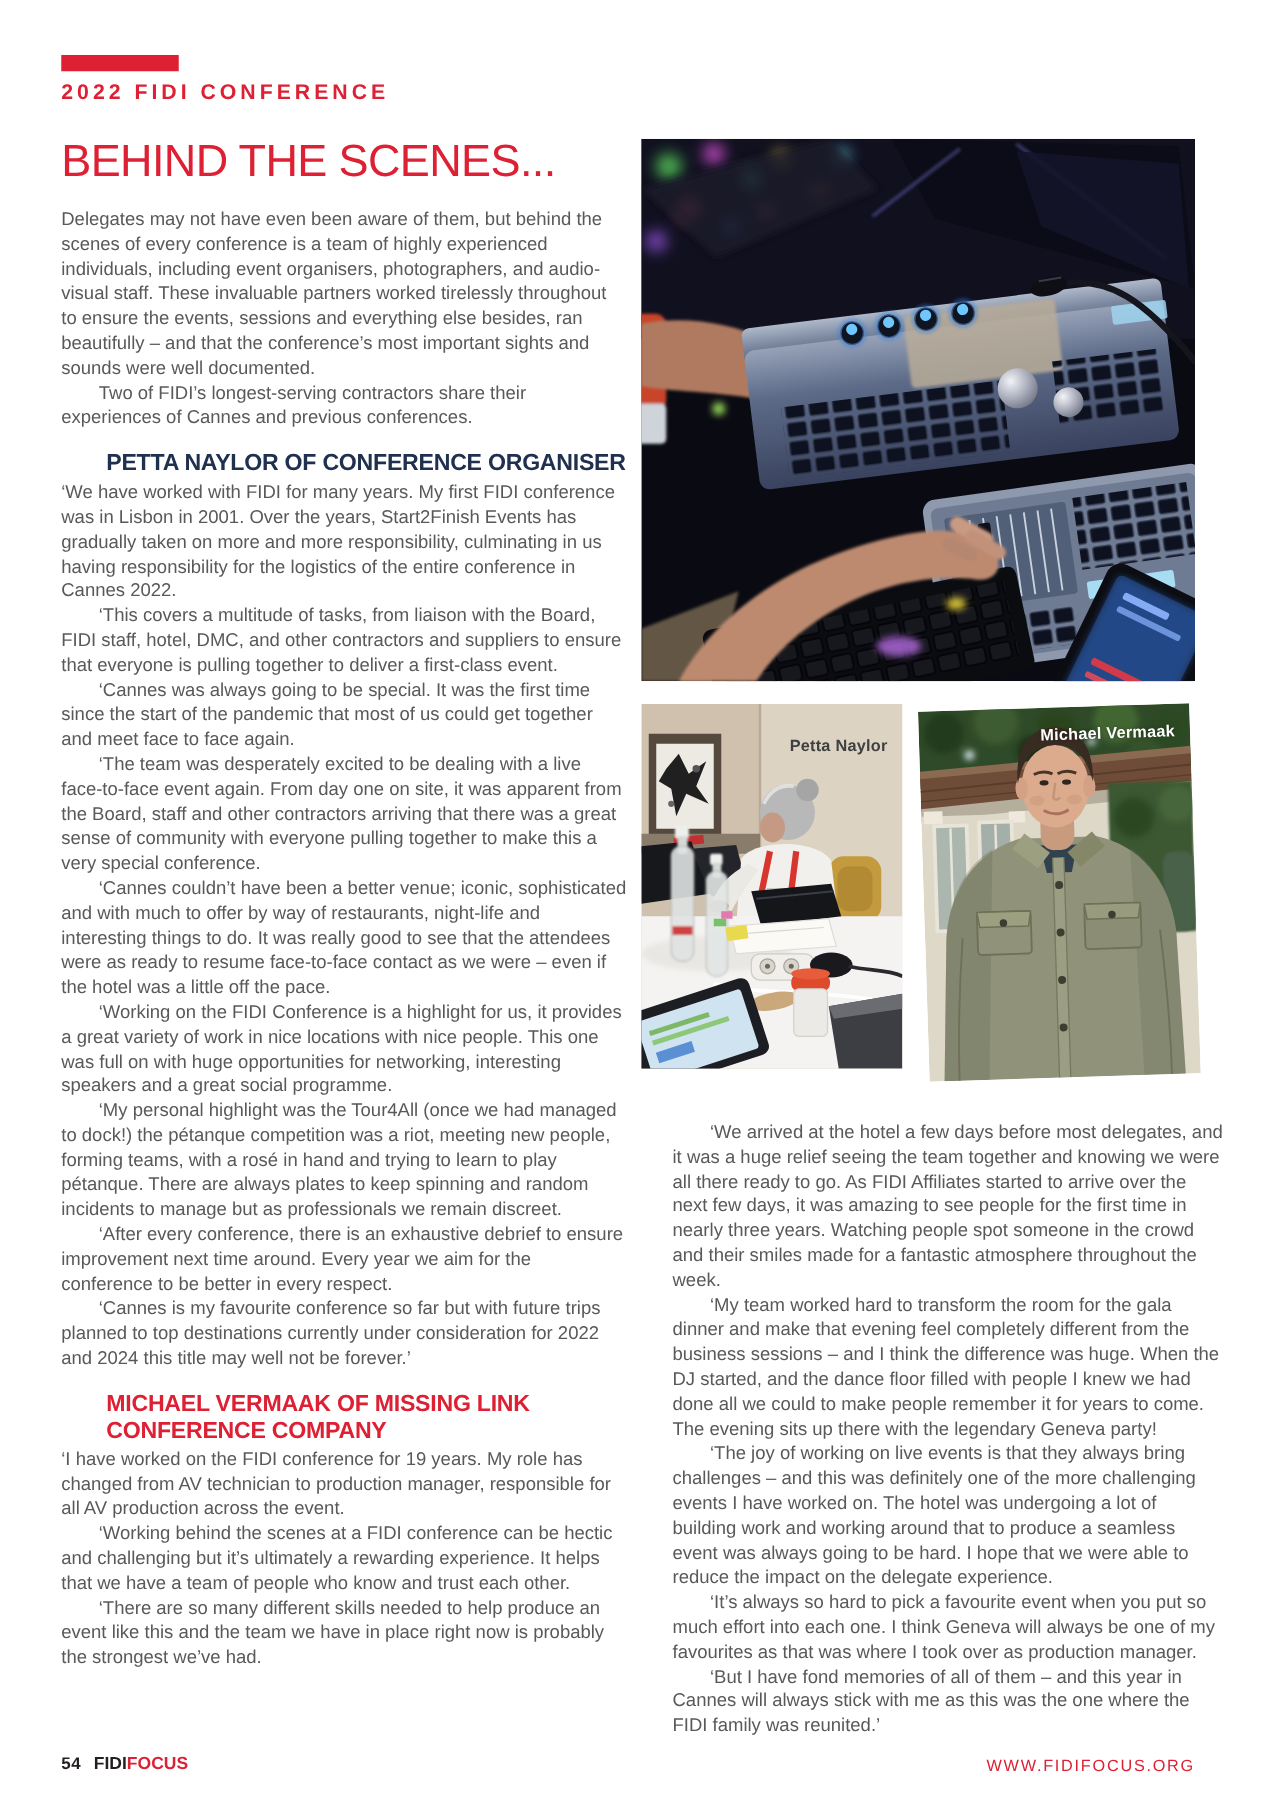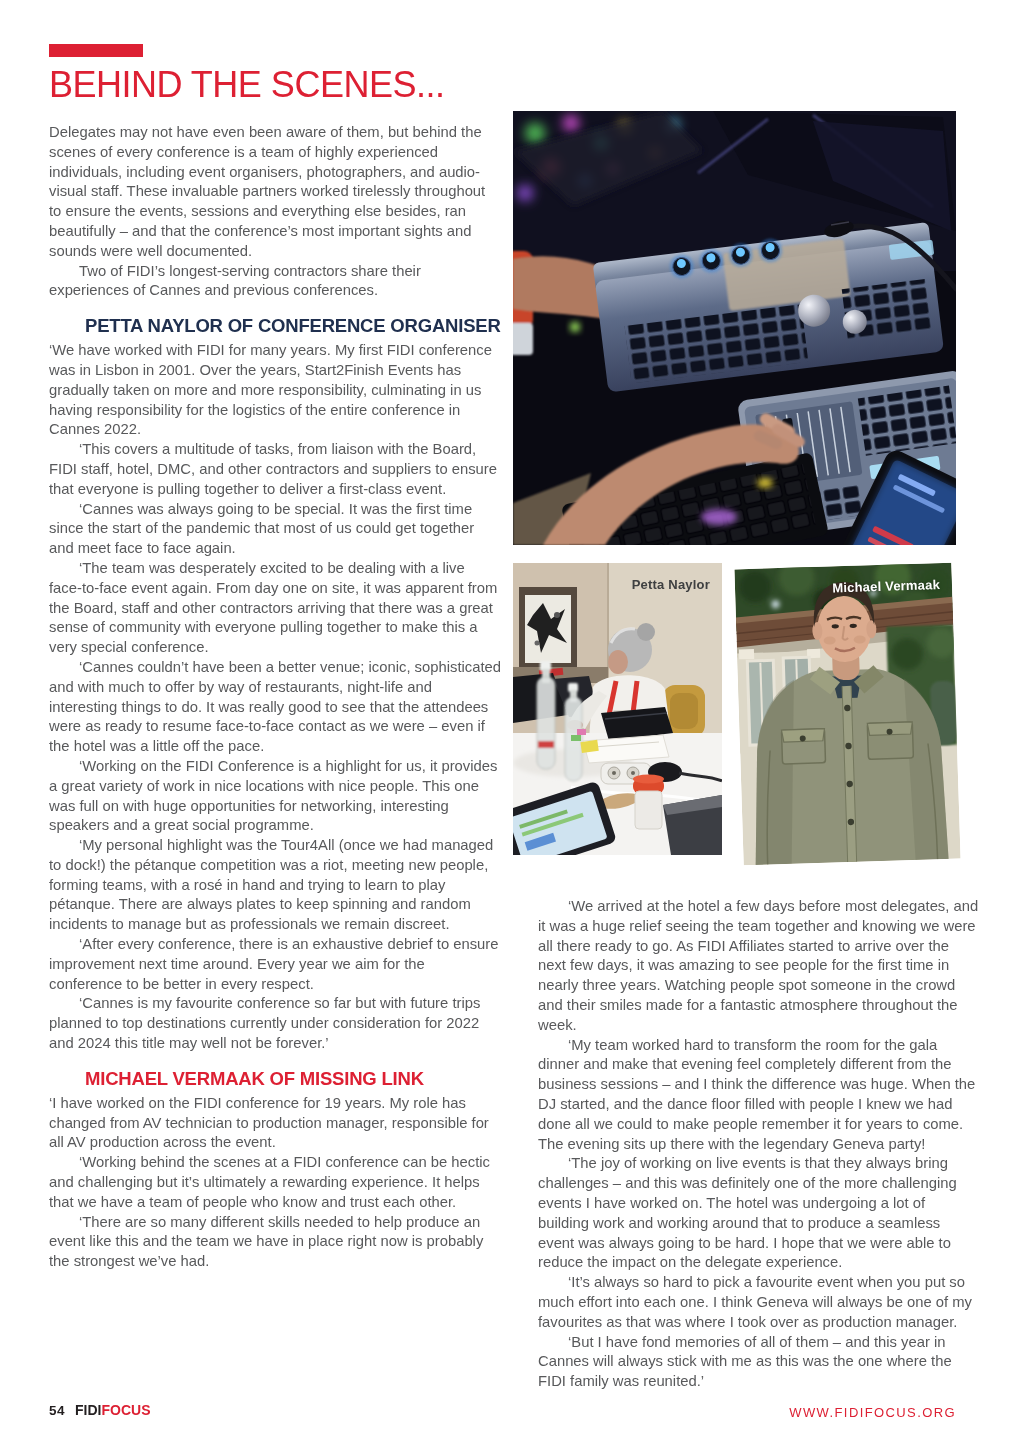--- a/index.html
+++ b/index.html
@@ -26,36 +26,37 @@
   .sec-head.navy{color:var(--navy);}
   .sec-head.red{color:var(--red);}
 
   
   .photo{position:absolute;overflow:hidden;}
   .photo svg{display:block;}
   #photo-console{left:513px;top:111px;width:443px;height:434px;}
   #photo-petta{left:513px;top:563px;width:209px;height:292px;}
   #photo-michael{left:739px;top:566px;width:217px;height:296px;transform:rotate(-1.8deg);}
   .photo-label{position:absolute;top:14px;right:12px;font-size:13px;font-weight:bold;letter-spacing:0.2px;}
-  .photo-label.dark{color:#3f4041;}
+  .photo-label.dark{color:#3f4041;margin-top:12px;}
   .photo-label.light{color:#ffffff;text-shadow:0 0 3px rgba(0,0,0,0.35);}
 
   .col-right{position:absolute;left:538px;top:897px;width:442px;}
 
   
   .footer-left{position:absolute;left:49px;top:1402px;font-size:14px;font-weight:bold;color:#231f20;}
   .footer-left .pagenum{font-size:13.5px;margin-right:10px;letter-spacing:0.5px;}
   .footer-left .focus{color:var(--red);}
   .footer-right{position:absolute;top:1405px;right:68px;font-size:13px;font-weight:normal;color:var(--red);letter-spacing:1.4px;}
 </style>
 </head>
 <body>
 
 <div class="col-left">
   <div class="kicker-bar"></div>
+  <div class="kicker">2022 FIDI CONFERENCE</div>
   <div class="page-title">BEHIND THE SCENES...</div>
 
   <div class="bodytext sec">
       <p>Delegates may not have even been aware of them, but behind the scenes of every conference is a team of highly experienced individuals, including event organisers, photographers, and audio-visual staff. These invaluable partners worked tirelessly throughout to ensure the events, sessions and everything else besides, ran beautifully – and that the conference’s most important sights and sounds were well documented.</p>
       <p>Two of FIDI’s longest-serving contractors share their experiences of Cannes and previous conferences.</p>
     </div>
 
   <h2 class="sec-head navy">
     <span>PETTA NAYLOR OF CONFERENCE ORGANISER</span>
   </h2>
@@ -66,20 +67,21 @@
       <p>‘The team was desperately excited to be dealing with a live face-to-face event again. From day one on site, it was apparent from the Board, staff and other contractors arriving that there was a great sense of community with everyone pulling together to make this a very special conference.</p>
       <p>‘Cannes couldn’t have been a better venue; iconic, sophisticated and with much to offer by way of restaurants, night-life and interesting things to do. It was really good to see that the attendees were as ready to resume face-to-face contact as we were – even if the hotel was a little off the pace.</p>
       <p>‘Working on the FIDI Conference is a highlight for us, it provides a great variety of work in nice locations with nice people. This one was full on with huge opportunities for networking, interesting speakers and a great social programme.</p>
       <p>‘My personal highlight was the Tour4All (once we had managed to dock!) the pétanque competition was a riot, meeting new people, forming teams, with a rosé in hand and trying to learn to play pétanque. There are always plates to keep spinning and random incidents to manage but as professionals we remain discreet.</p>
       <p>‘After every conference, there is an exhaustive debrief to ensure improvement next time around. Every year we aim for the conference to be better in every respect.</p>
       <p>‘Cannes is my favourite conference so far but with future trips planned to top destinations currently under consideration for 2022 and 2024 this title may well not be forever.’</p>
     </div>
 
   <h2 class="sec-head red">
     <span>MICHAEL VERMAAK OF MISSING LINK</span>
+    <span>CONFERENCE COMPANY</span>
   </h2>
   <div class="bodytext sec">
       <p>‘I have worked on the FIDI conference for 19 years. My role has changed from AV technician to production manager, responsible for all AV production across the event.</p>
       <p>‘Working behind the scenes at a FIDI conference can be hectic and challenging but it’s ultimately a rewarding experience. It helps that we have a team of people who know and trust each other.</p>
       <p>‘There are so many different skills needed to help produce an event like this and the team we have in place right now is probably the strongest we’ve had.</p>
     </div>
 </div>
 
 <div class="photo" id="photo-console">
   <svg viewBox="0 0 443 434" width="443" height="434">

